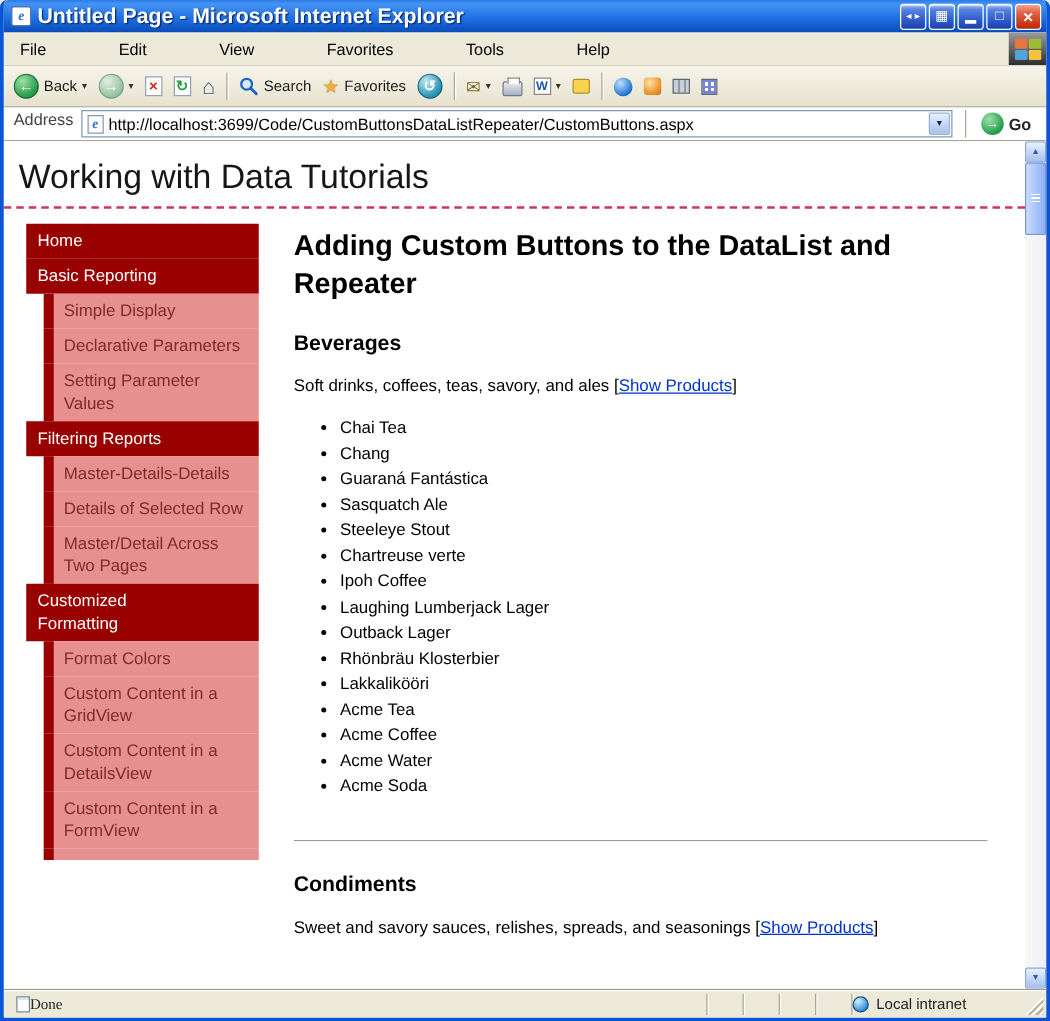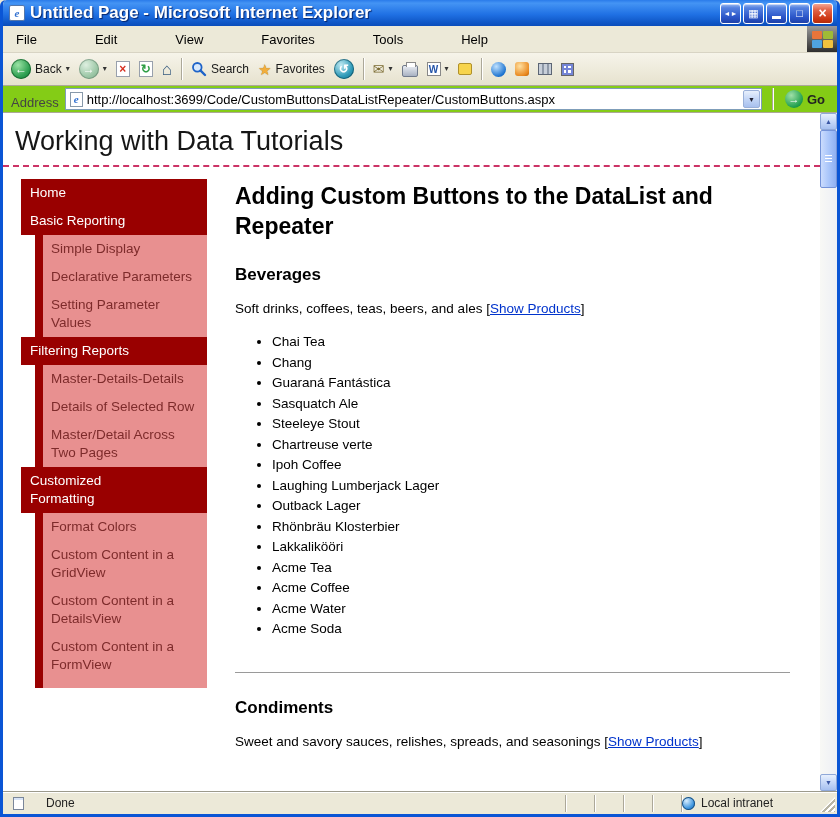--- a/index.html
+++ b/index.html
@@ -47,21 +47,21 @@
   .ic-printer { width:16px; height:12px; background:linear-gradient(#e8ecf2,#a9b2c2); border:1px solid #707a8c; border-radius:2px; position:relative; margin-top:3px; }
   .ic-printer::before { content:""; position:absolute; left:3px; top:-4px; width:8px; height:4px; background:#fff; border:1px solid #8a8a8a; border-bottom:none; }
   .ic-discuss { width:14px; height:12px; background:#F7D44C; border:1px solid #B0912B; border-radius:2px; }
   .ic-msn { width:15px; height:15px; border-radius:50%; background:radial-gradient(circle at 35% 30%,#bfe1ff,#1e74d0 70%,#0b4ea2); }
   .ic-orange { width:14px; height:14px; border-radius:3px; background:radial-gradient(circle at 35% 30%,#ffe0a0,#e8861c 75%,#b35f08); }
   .ic-research { width:14px; height:12px; background:repeating-linear-gradient(90deg,#c8cfd9 0 3px,#8f99a8 3px 5px); border:1px solid #5c6574; }
   .ic-grid { width:13px; height:13px; background-color:#fff; border:1px solid #666;
     background-image:repeating-linear-gradient(0deg,#7585d6 0 2px,transparent 2px 4.5px),repeating-linear-gradient(90deg,#7585d6 0 2px,transparent 2px 4.5px); }
 
   
-  .addressbar { height:27px; flex:none; display:flex; align-items:flex-end; background:#84cc16; padding:2px 4px; gap:6px; border-bottom:1px solid #ACA899; }
+  .addressbar { height:27px; flex:none; display:flex; align-items:flex-start; background:#ffffff; padding:2px 4px; gap:6px; border-bottom:1px solid #ACA899; }
   .addr-label { font-size:13px; color:#444; padding-left:4px; }
   .addr-field { flex:1; height:22px; background:#fff; border:1px solid #7F9DB9; display:flex; align-items:center; padding:1px 1px 1px 4px; gap:4px; }
   .ic-page-e { width:13px; height:15px; flex:none; background:#fff; border:1px solid #8899aa; display:grid; place-items:center; font:italic bold 11px "Liberation Serif",serif; color:#2F6FD0; }
   .addr-input { flex:1; border:none; outline:none; font:13px "Liberation Sans",sans-serif; height:18px; padding:0; background:transparent; color:#000; }
   .addr-drop { width:17px; height:18px; flex:none; display:grid; place-items:center; font-size:7px; color:#223;
     background:linear-gradient(180deg,#E8F0FC,#C4D6F6 50%,#A8C0EE); border:1px solid #9AB0D8; border-radius:2px; }
   .go-btn { display:flex; align-items:center; gap:4px; font-size:13px; font-weight:bold; color:#222; padding:2px 8px 2px 2px; }
   .go-circle { width:18px; height:18px; border-radius:50%; display:grid; place-items:center; color:#fff; font-size:11px; font-weight:bold;
     background:radial-gradient(circle at 35% 30%,#9fe0a8,#1E9E4C 70%,#0F6B33); }
 
@@ -88,21 +88,21 @@
   .sbtn { position:absolute; left:0; width:17px; height:17px; display:grid; place-items:center; font-size:7px; color:#3A57A5;
     background:linear-gradient(180deg,#E8F0FD,#C6D8F8 50%,#A6C0F0); border:1px solid #8FA8D8; border-radius:2px; }
   .sbtn.up{top:0;} .sbtn.down{bottom:0;}
   .sthumb { position:absolute; top:17px; left:0; width:17px; height:58px; border-radius:2px;
     background:linear-gradient(90deg,#CBDCFD,#AAC6FA 50%,#8FB0F2); border:1px solid #7493D8; }
   .sthumb::after { content:""; position:absolute; left:4px; right:4px; top:24px; height:8px;
     background:repeating-linear-gradient(180deg,#fff 0 1px,transparent 1px 3px); }
 
   
   .statusbar { height:23px; flex:none; display:flex; align-items:center; background:#ECE9D8; border-top:1px solid #9C9A8C; box-shadow:inset 0 1px 0 #FFF; font-size:12px; color:#222; padding-left:4px; }
-  .sb-main { flex:1; display:flex; align-items:center; gap:22px; padding:0 6px; }
+  .sb-main { flex:1; display:flex; align-items:center; gap:0; padding:0 6px;font-family:Liberation Serif, serif; }
   .ic-doc { width:11px; height:13px; background:#fff; border:1px solid #7A8699; box-shadow:inset 0 2px 0 #D8E4F8; }
   .sb-div { width:1px; height:17px; background:#ACA899; box-shadow:1px 0 0 #FFF; flex:none; }
   .sb-pane { width:28px; height:100%; flex:none; }
   .sb-zone { width:138px; flex:none; display:flex; align-items:center; gap:6px; padding:0 0; height:100%; }
   .ic-globe { width:13px; height:13px; border-radius:50%; background:radial-gradient(circle at 35% 30%,#D8EEFF,#3E95DE 60%,#1A5CA0); box-shadow:inset 0 0 0 1px #1A5080; }
   .grip { width:15px; height:15px; margin:0 2px 2px 0; align-self:flex-end; flex:none;
     background:repeating-linear-gradient(135deg,#b8b5a5 0 2px,#fff 2px 4px); clip-path:polygon(100% 0,100% 100%,0 100%); }
 </style>
 </head>
 <body>
@@ -266,21 +266,21 @@
             <div class="nav-item">Custom Content in a DetailsView</div>
             <div class="nav-item">Custom Content in a FormView</div>
             <div class="nav-item clipped"></div>
           </div>
         <div class="content">
           <h1>Adding Custom Buttons to the DataList and Repeater</h1>
 
           <section>
             <h2>Beverages</h2>
             <p>
-              <span>Soft drinks, coffees, teas, beers, and ales</span>
+              <span>Soft drinks, coffees, teas, savory, and ales</span>
               <span>[</span><a href="#">Show Products</a><span>]</span>
             </p>
             <ul class="products">
                 <li>Chai Tea</li>
                 <li>Chang</li>
                 <li>Guaraná Fantástica</li>
                 <li>Sasquatch Ale</li>
                 <li>Steeleye Stout</li>
                 <li>Chartreuse verte</li>
                 <li>Ipoh Coffee</li>

